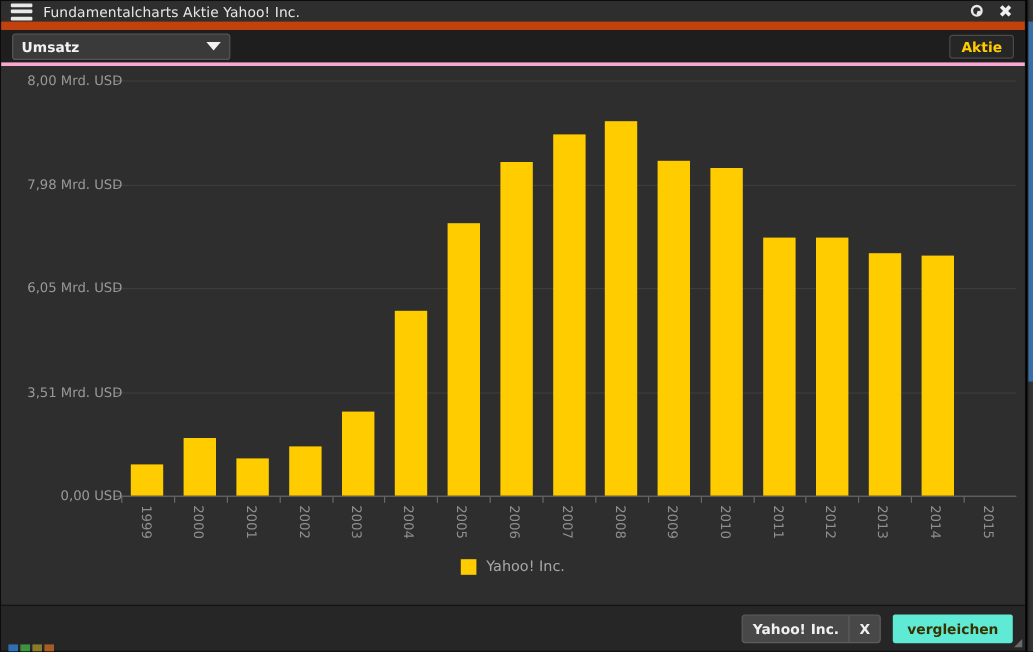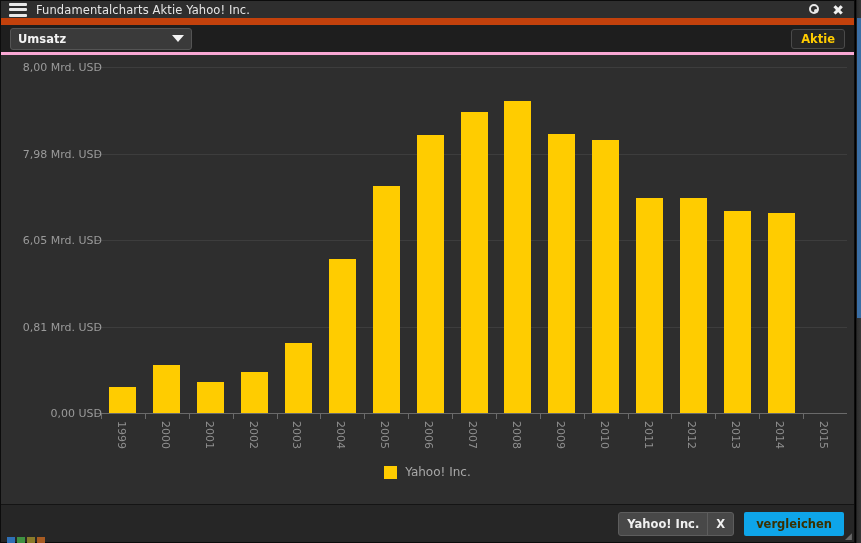--- a/index.html
+++ b/index.html
@@ -308,21 +308,21 @@
     padding: 0 8px;
     height: 100%;
     display: flex;
     align-items: center;
     border-left: 1px solid #5d5d5d;
     cursor: pointer;
   }
   .compare-btn {
     height: 24px;
     padding: 0 12px;
-    background: #0ea5e9;
+    background: #5eead4;
     border: none;
     border-radius: 2px;
     color: #3a3000;
     font-size: 11.5px;
     font-weight: bold;
     display: flex;
     align-items: center;
     cursor: pointer;
     font-family: inherit;
   }
@@ -404,21 +404,21 @@
           <div class="ytick-mark" style="top: 12px;"></div>
           <div class="ytick-label" style="top: 12px;">8,00 Mrd. USD</div>
           <div class="gridline" style="top: 98.5px;"></div>
           <div class="ytick-mark" style="top: 98.5px;"></div>
           <div class="ytick-label" style="top: 98.5px;">7,98 Mrd. USD</div>
           <div class="gridline" style="top: 185px;"></div>
           <div class="ytick-mark" style="top: 185px;"></div>
           <div class="ytick-label" style="top: 185px;">6,05 Mrd. USD</div>
           <div class="gridline" style="top: 271.5px;"></div>
           <div class="ytick-mark" style="top: 271.5px;"></div>
-          <div class="ytick-label" style="top: 271.5px;">0,81 Mrd. USD</div>
+          <div class="ytick-label" style="top: 271.5px;">3,51 Mrd. USD</div>
           <div class="ytick-mark" style="top: 358px;"></div>
           <div class="ytick-label" style="top: 358px;">0,00 USD</div>
           <div class="xtick" style="left: 100px;"></div>
           <div class="bar" style="left: 108px; width: 27px; top: 332px; height: 26px; background: rgb(255, 204, 0);"></div>
           <div class="xlabel" style="left: 127px;">1999</div>
           <div class="xtick" style="left: 144px;"></div>
           <div class="bar" style="left: 152px; width: 27px; top: 310px; height: 48px; background: rgb(255, 204, 0);"></div>
           <div class="xlabel" style="left: 171px;">2000</div>
           <div class="xtick" style="left: 188px;"></div>
           <div class="bar" style="left: 196px; width: 27px; top: 327px; height: 31px; background: rgb(255, 204, 0);"></div>

